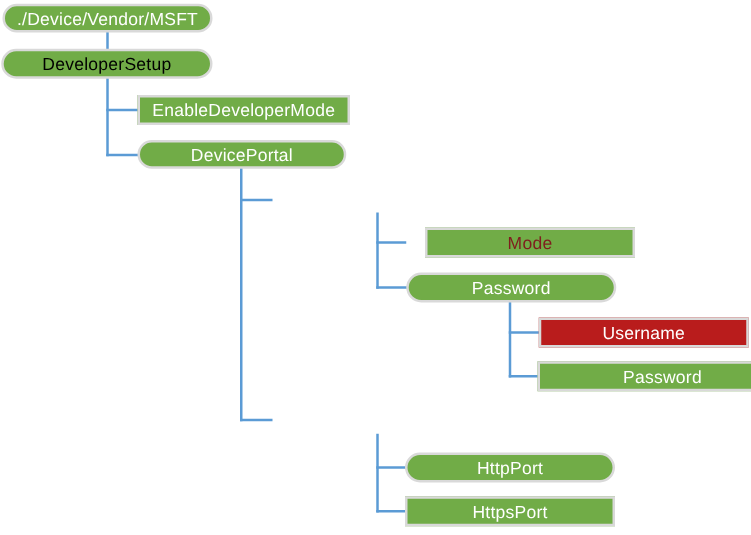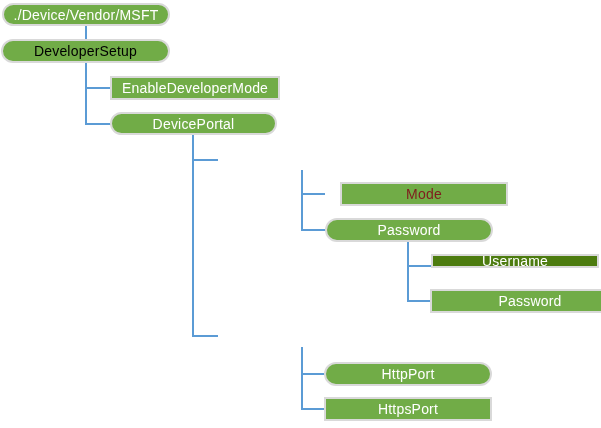--- a/index.html
+++ b/index.html
@@ -59,17 +59,17 @@
       <line x1="302" y1="374" x2="324" y2="374" stroke="#5B9BD5" stroke-width="2" stroke-linecap="square"></line>
       <line x1="302" y1="409" x2="324" y2="409" stroke="#5B9BD5" stroke-width="2" stroke-linecap="square"></line>
     </svg>
 
   <div class="node" style="left: 2px; top: 3px; width: 168px; height: 23px; background: rgb(113, 172, 71); border-color: rgb(217, 217, 217); color: rgb(255, 255, 255); border-radius: 13.5px;">./Device/Vendor/MSFT</div>
   <div class="node" style="left: 1px; top: 39px; width: 169px; height: 24px; background: rgb(113, 172, 71); border-color: rgb(217, 217, 217); color: #000000; border-radius: 14px;">DeveloperSetup</div>
   <div class="node" style="left: 110px; top: 112px; width: 167px; height: 23px; background: rgb(113, 172, 71); border-color: rgb(217, 217, 217); color: rgb(255, 255, 255); border-radius: 13.5px;">DevicePortal</div>
   <div class="node" style="left: 110px; top: 76px; width: 170px; height: 24px; background: rgb(113, 172, 71); border-color: rgb(217, 217, 217); color: rgb(255, 255, 255);">EnableDeveloperMode</div>
   <div class="node" style="left: 340px; top: 182px; width: 168px; height: 24px; background: rgb(113, 172, 71); border-color: rgb(217, 217, 217); color: #7f1d1d;">Mode</div>
   <div class="node" style="left: 325px; top: 218px; width: 168px; height: 24px; background: rgb(113, 172, 71); border-color: rgb(217, 217, 217); color: rgb(255, 255, 255); border-radius: 14px;">Password</div>
-  <div class="node" style="left: 431px; top: 254px; width: 168px; height: 14px; background: #4d7c0f; border-color: rgb(217, 217, 217); color: rgb(255, 255, 255);">Username</div>
+  <div class="node" style="left: 431px; top: 254px; width: 168px; height: 24px; background: #b91c1c; border-color: rgb(217, 217, 217); color: rgb(255, 255, 255);">Username</div>
   <div class="node" style="left: 430px; top: 289px; width: 200px; height: 24px; background: rgb(113, 172, 71); border-color: rgb(217, 217, 217); color: rgb(255, 255, 255);">Password</div>
   <div class="node" style="left: 324px; top: 362px; width: 168px; height: 24px; background: rgb(113, 172, 71); border-color: rgb(217, 217, 217); color: rgb(255, 255, 255); border-radius: 12px;">HttpPort</div>
   <div class="node" style="left: 324px; top: 397px; width: 168px; height: 24px; background: rgb(113, 172, 71); border-color: rgb(217, 217, 217); color: rgb(255, 255, 255);">HttpsPort</div>
 </div>
 
 </body></html>

